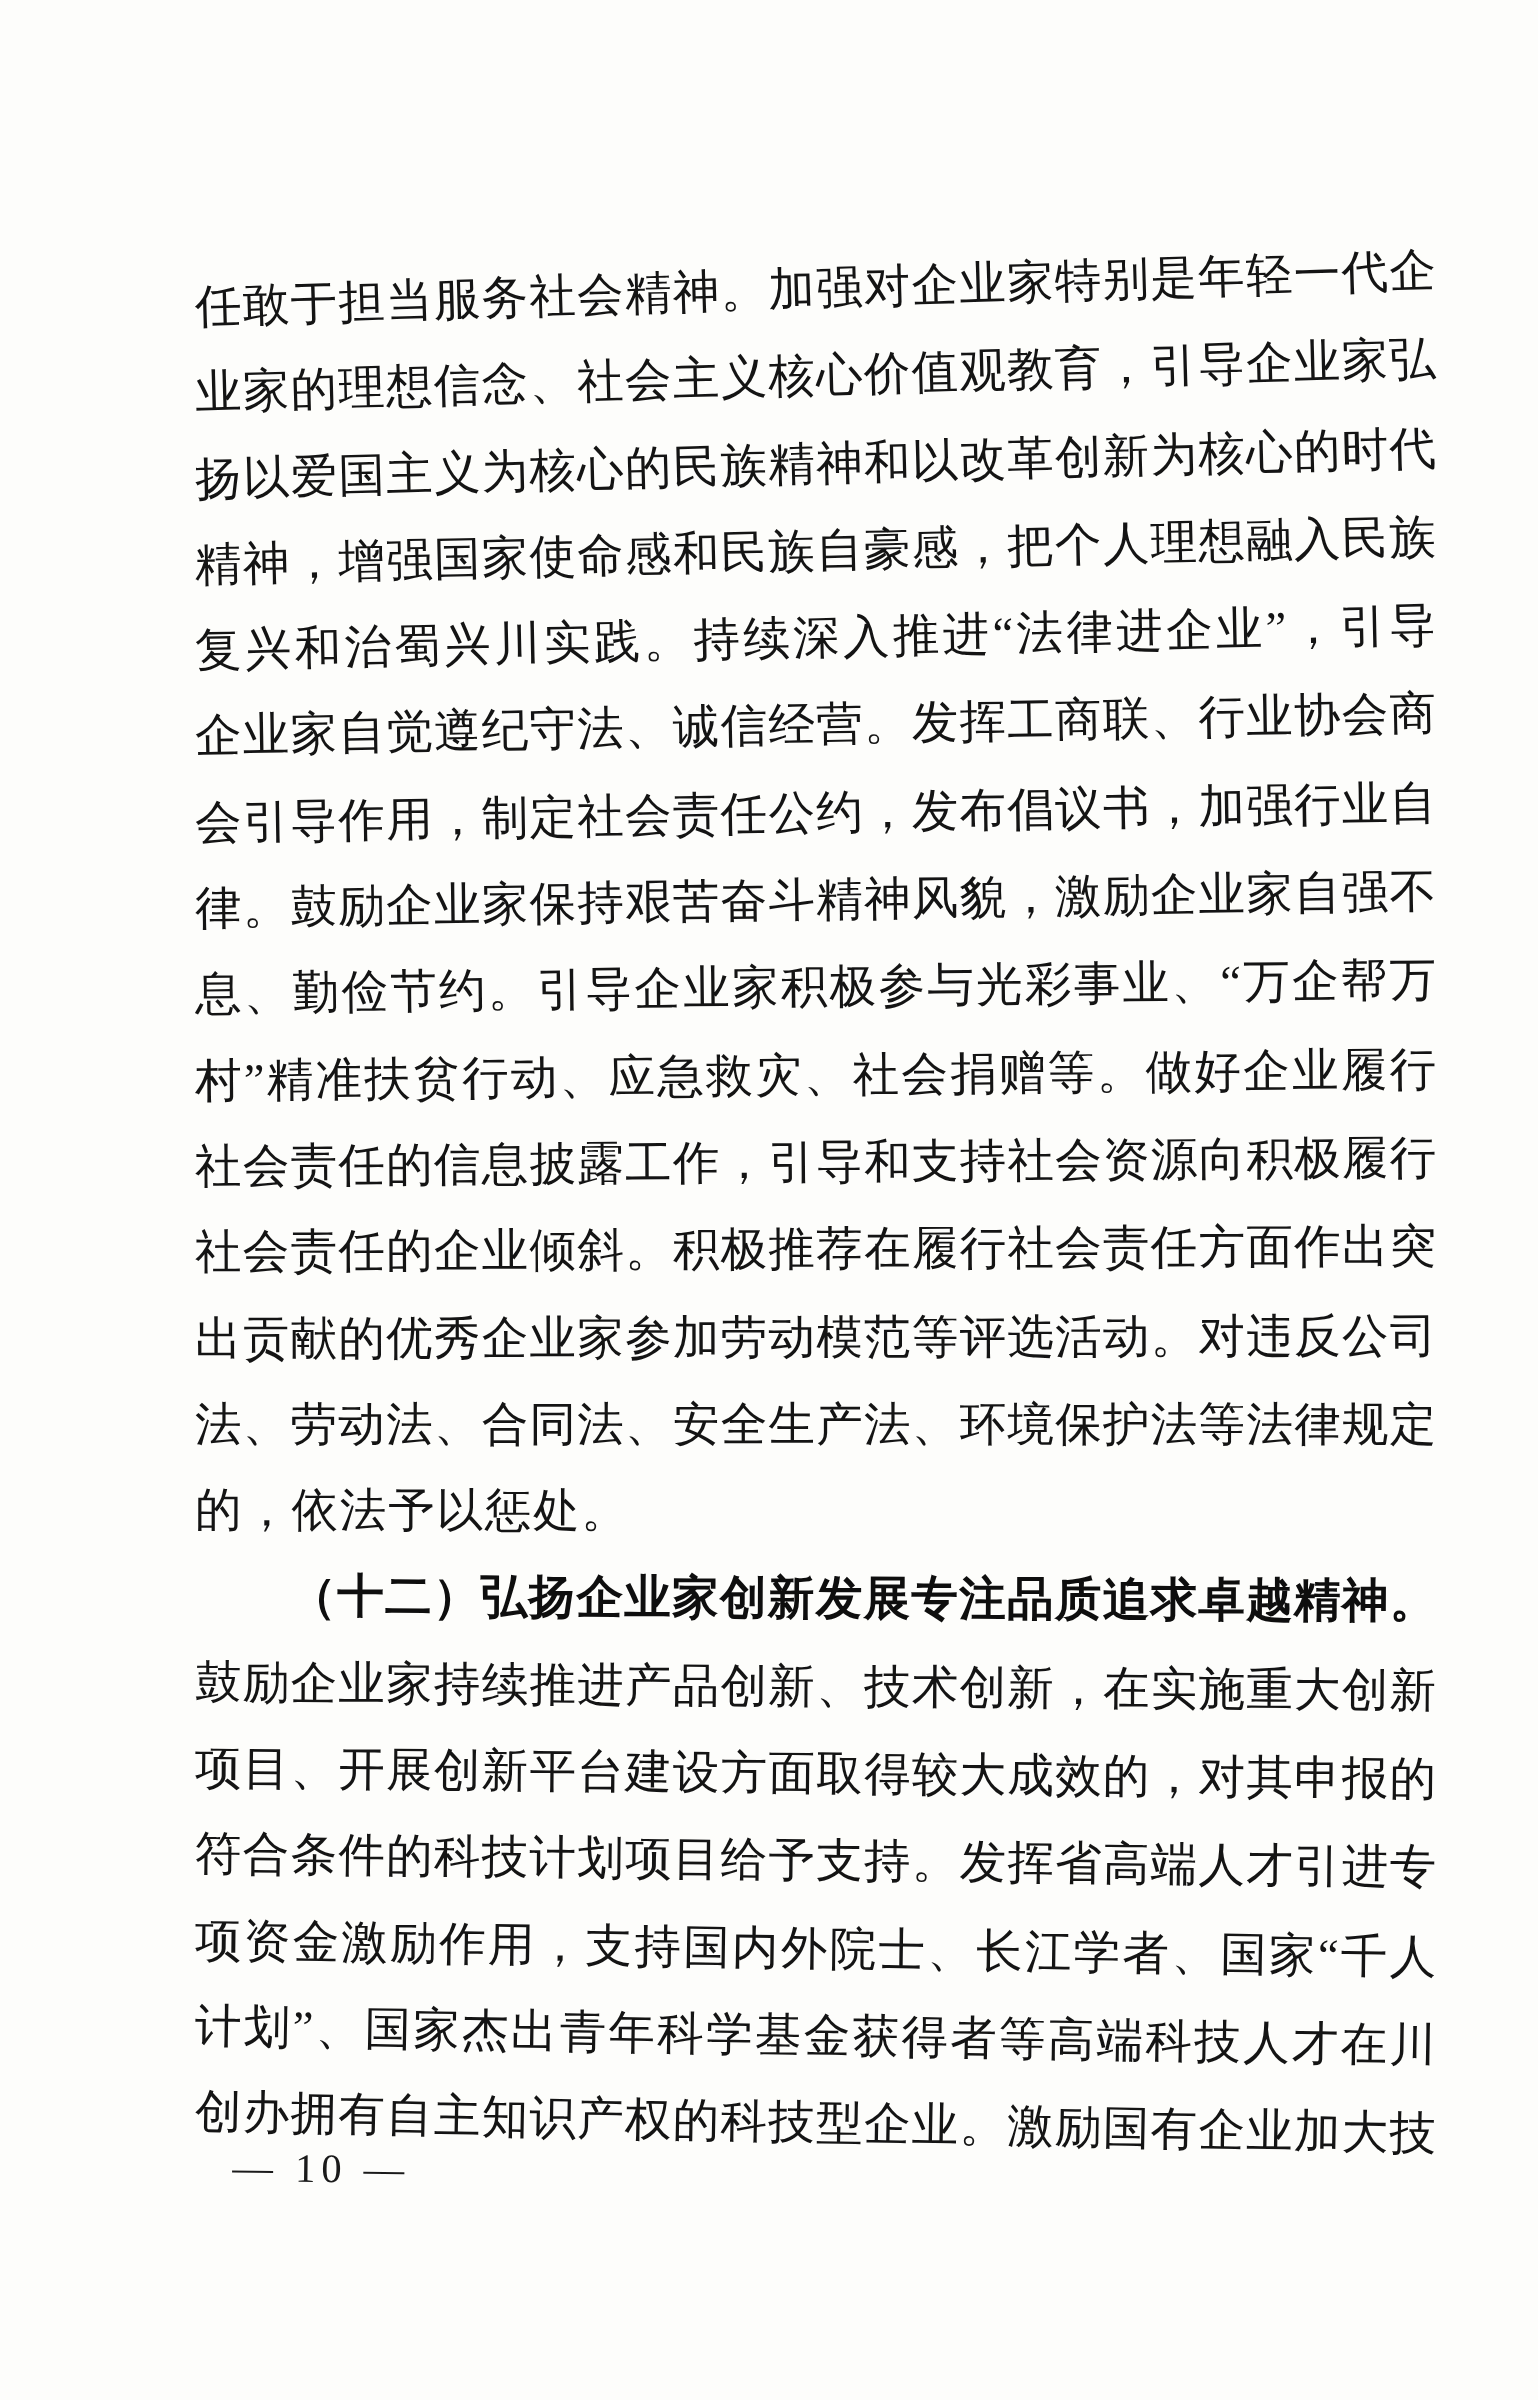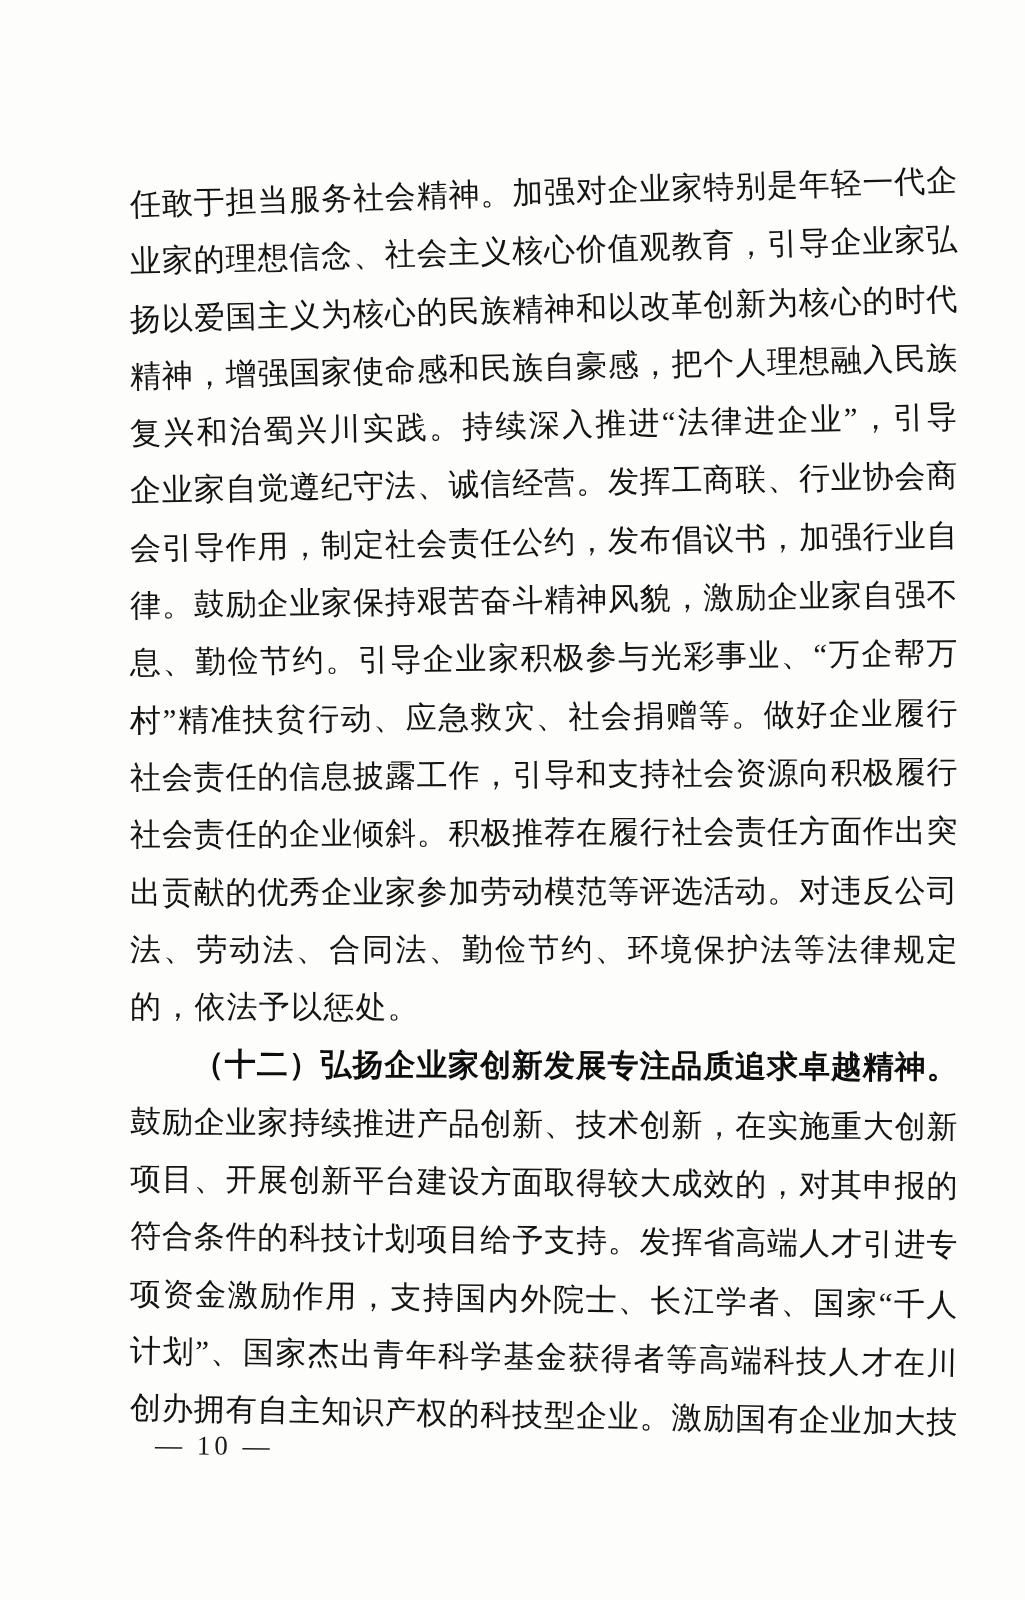--- a/index.html
+++ b/index.html
@@ -66,21 +66,21 @@
     <div class="line" style="transform:rotate(-1.31deg)">精神，增强国家使命感和民族自豪感，把个人理想融入民族</div>
     <div class="line" style="transform:rotate(-1.18deg)">复兴和治蜀兴川实践。持续深入推进“法律进企业”，引导</div>
     <div class="line" style="transform:rotate(-1.05deg)">企业家自觉遵纪守法、诚信经营。发挥工商联、行业协会商</div>
     <div class="line" style="transform:rotate(-0.92deg)">会引导作用，制定社会责任公约，发布倡议书，加强行业自</div>
     <div class="line" style="transform:rotate(-0.79deg)">律。鼓励企业家保持艰苦奋斗精神风貌，激励企业家自强不</div>
     <div class="line" style="transform:rotate(-0.66deg)">息、勤俭节约。引导企业家积极参与光彩事业、“万企帮万</div>
     <div class="line" style="transform:rotate(-0.53deg)">村”精准扶贫行动、应急救灾、社会捐赠等。做好企业履行</div>
     <div class="line" style="transform:rotate(-0.40deg)">社会责任的信息披露工作，引导和支持社会资源向积极履行</div>
     <div class="line" style="transform:rotate(-0.27deg)">社会责任的企业倾斜。积极推荐在履行社会责任方面作出突</div>
     <div class="line" style="transform:rotate(-0.14deg)">出贡献的优秀企业家参加劳动模范等评选活动。对违反公司</div>
-    <div class="line" style="transform:rotate(-0.01deg)">法、劳动法、合同法、勤俭节约、环境保护法等法律规定</div>
+    <div class="line" style="transform:rotate(-0.01deg)">法、劳动法、合同法、安全生产法、环境保护法等法律规定</div>
     <div class="line short" style="transform:rotate(0.12deg)">的，依法予以惩处。</div>
     <div class="line heading" style="transform:rotate(0.25deg)">（十二）弘扬企业家创新发展专注品质追求卓越精神。</div>
     <div class="line" style="transform:rotate(0.38deg)">鼓励企业家持续推进产品创新、技术创新，在实施重大创新</div>
     <div class="line" style="transform:rotate(0.51deg)">项目、开展创新平台建设方面取得较大成效的，对其申报的</div>
     <div class="line" style="transform:rotate(0.64deg)">符合条件的科技计划项目给予支持。发挥省高端人才引进专</div>
     <div class="line" style="transform:rotate(0.77deg)">项资金激励作用，支持国内外院士、长江学者、国家“千人</div>
     <div class="line" style="transform:rotate(0.90deg)">计划”、国家杰出青年科学基金获得者等高端科技人才在川</div>
     <div class="line" style="transform:rotate(1.03deg)">创办拥有自主知识产权的科技型企业。激励国有企业加大技</div>
   </div>
 

